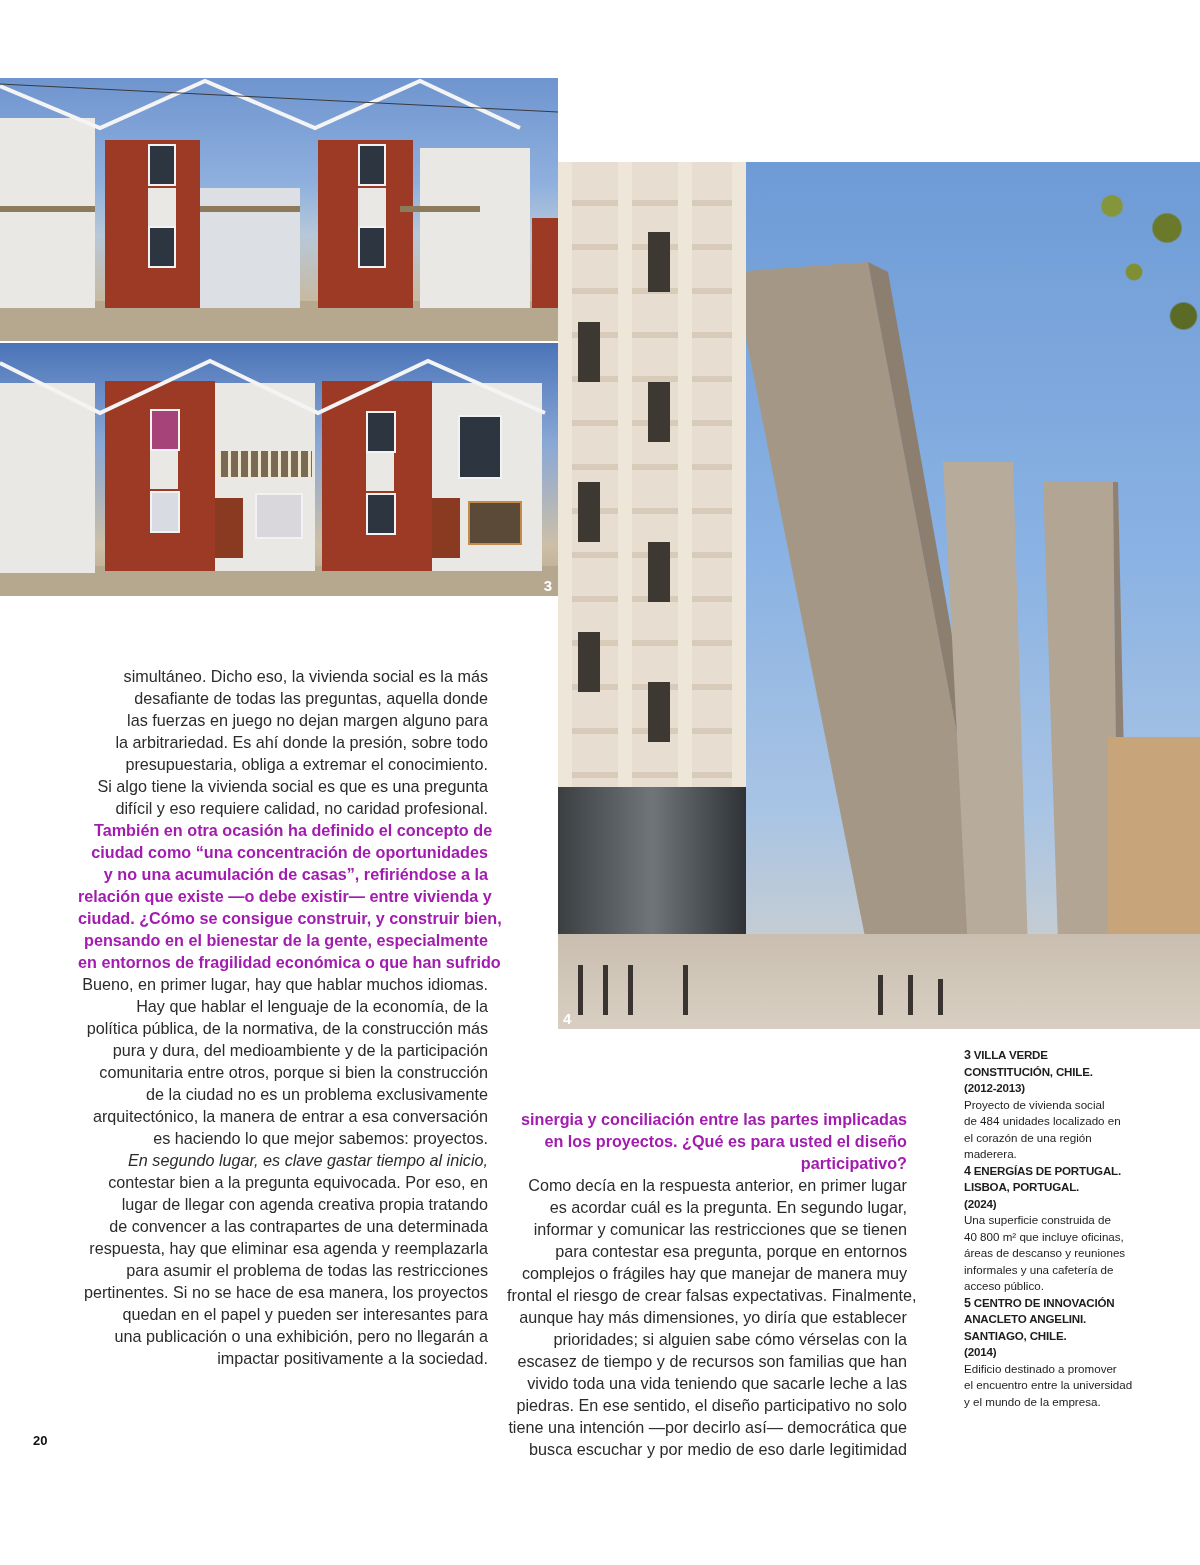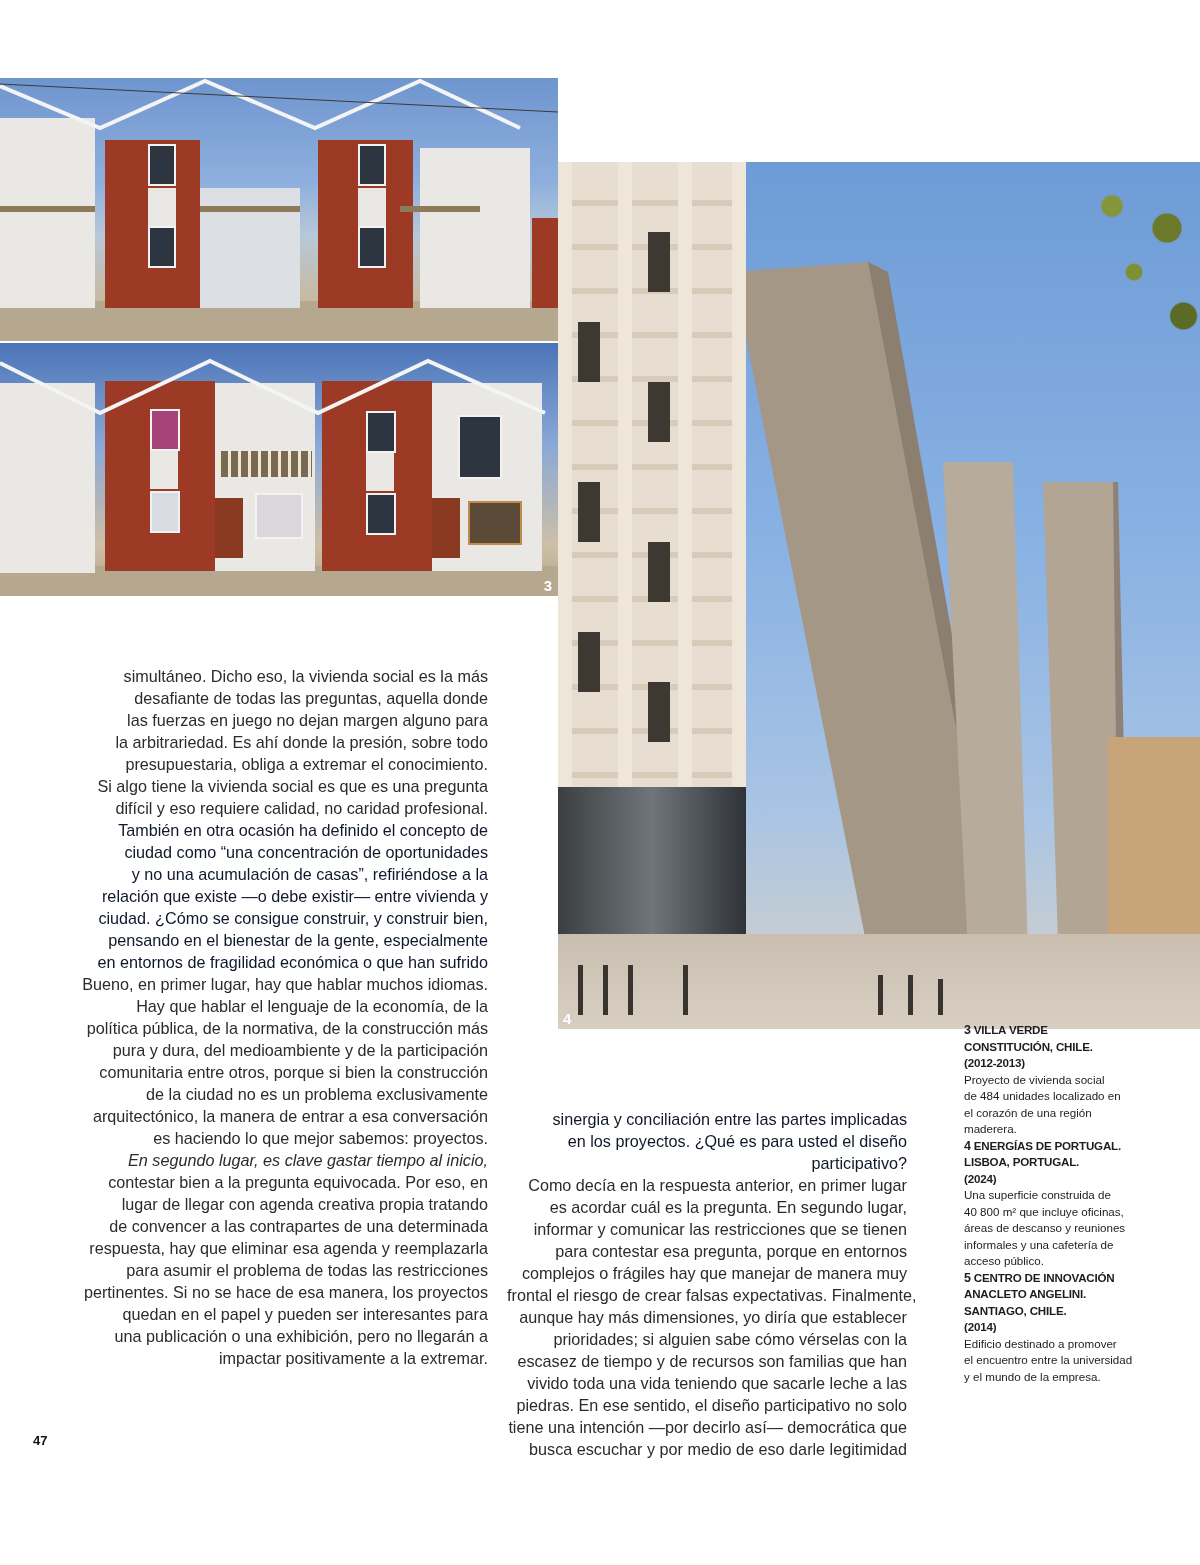--- a/index.html
+++ b/index.html
@@ -35,25 +35,25 @@
       background: radial-gradient(circle at 70% 30%, #6b7a2a 0 8%, transparent 9%),
                   radial-gradient(circle at 40% 50%, #7f8f34 0 6%, transparent 7%),
                   radial-gradient(circle at 85% 70%, #5b6a24 0 7%, transparent 8%),
                   radial-gradient(circle at 20% 20%, #85953a 0 5%, transparent 6%); }
 
     
     .col { position:absolute; font-size:16.2px; line-height:22px; color:#2b2b2b; }
     #colLeft { left:78px; top:665px; width:410px; }
     #colMid { left:507px; top:1108px; width:400px; }
     .col p { margin:0;text-align:right; }
-    .col .q { font-weight:normal; color:#0f172a; }
+    .col .q { font-weight:bold; color:#a21caf; }
     .line { display:block; white-space:nowrap; }
 
     
-    #captions { position:absolute; left:964px; top:1022px; width:175px; font-size:11.6px; line-height:16.5px; color:#1d1d1d;
+    #captions { position:absolute; left:964px; top:1047px; width:175px; font-size:11.6px; line-height:16.5px; color:#1d1d1d;
                 font-family:"Liberation Sans Narrow","Liberation Sans", sans-serif; }
     #captions .cap-title { font-weight:bold; display:block; white-space:nowrap; letter-spacing:-0.2px; }
     #captions .cap-body { display:block; white-space:nowrap; }
     #captions .cap-num { font-weight:900; font-size:12.5px; }
 
     #pageNumber { position:absolute; left:33px; top:1433px; font-size:13px; font-weight:bold; color:#111; }
   </style>
 </head>
 <body>
 
@@ -179,21 +179,21 @@
   <p>
     <span class="line" style="padding-left:16px;font-style:italic;">En segundo lugar, es clave gastar tiempo al inicio,</span>
     <span class="line">contestar bien a la pregunta equivocada. Por eso, en</span>
     <span class="line">lugar de llegar con agenda creativa propia tratando</span>
     <span class="line">de convencer a las contrapartes de una determinada</span>
     <span class="line">respuesta, hay que eliminar esa agenda y reemplazarla</span>
     <span class="line">para asumir el problema de todas las restricciones</span>
     <span class="line">pertinentes. Si no se hace de esa manera, los proyectos</span>
     <span class="line">quedan en el papel y pueden ser interesantes para</span>
     <span class="line">una publicación o una exhibición, pero no llegarán a</span>
-    <span class="line">impactar positivamente a la extremar.</span>
+    <span class="line">impactar positivamente a la sociedad.</span>
   </p>
 </div>
 
 <div id="colMid" class="col">
   <p class="q">
     <span class="line">sinergia y conciliación entre las partes implicadas</span>
     <span class="line">en los proyectos. ¿Qué es para usted el diseño</span>
     <span class="line">participativo?</span>
   </p>
   <p>
@@ -237,13 +237,13 @@
     <span class="cap-title"><span class="cap-num">5</span> <span>CENTRO DE INNOVACIÓN</span></span>
     <span class="cap-title">ANACLETO ANGELINI.</span>
     <span class="cap-title">SANTIAGO, CHILE.</span>
     <span class="cap-title">(2014)</span>
     <span class="cap-body">Edificio destinado a promover</span>
     <span class="cap-body">el encuentro entre la universidad</span>
     <span class="cap-body">y el mundo de la empresa.</span>
   </div>
 </div>
 
-<div id="pageNumber">47</div>
+<div id="pageNumber">20</div>
 
 </body></html>

